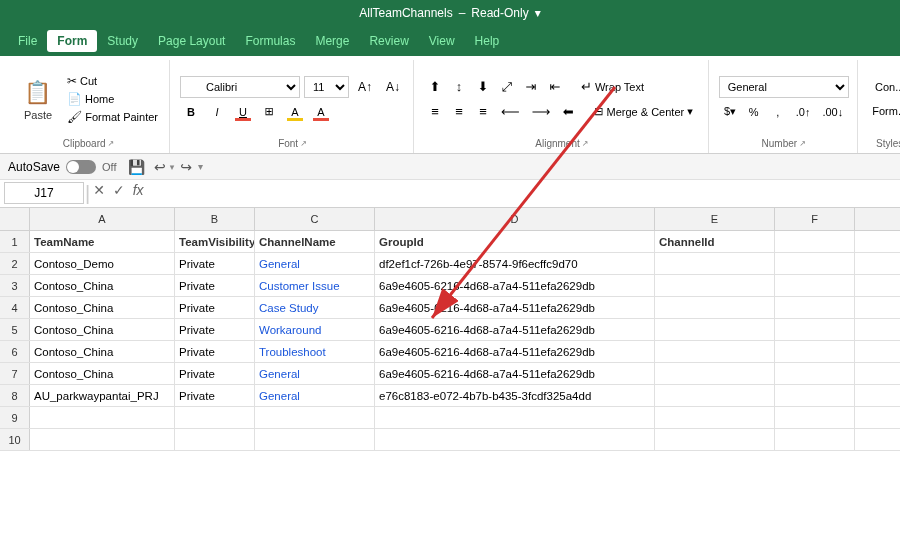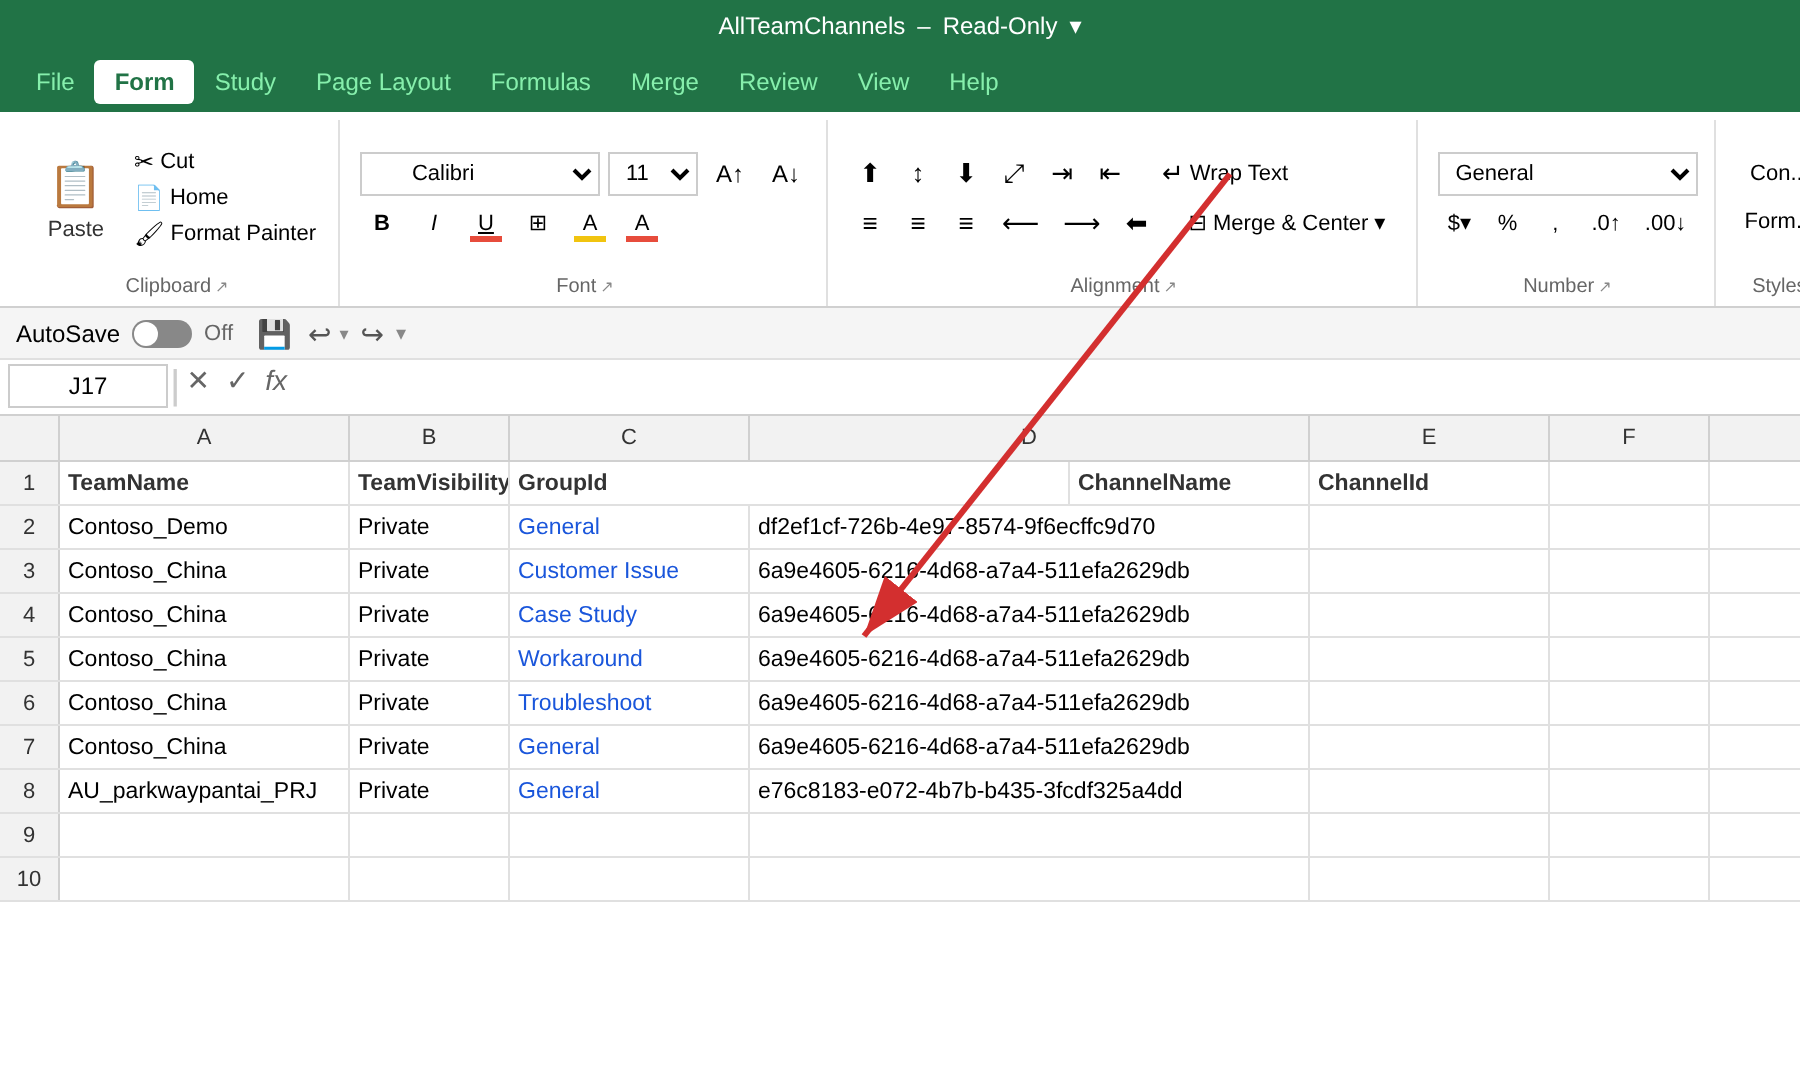--- a/index.html
+++ b/index.html
@@ -642,22 +642,22 @@
       <div class="col-header col-e">E</div>
       <div class="col-header col-f">F</div>
     </div>
 
     <div class="grid-rows">
 
       <div class="grid-row">
         <div class="row-num">1</div>
         <div class="cell col-a header-cell">TeamName</div>
         <div class="cell col-b header-cell">TeamVisibility</div>
+        <div class="cell col-c header-cell">ChannelName</div>
         <div class="cell col-d header-cell">GroupId</div>
-        <div class="cell col-c header-cell">ChannelName</div>
         <div class="cell col-e header-cell">ChannelId</div>
         <div class="cell col-f"></div>
       </div>
 
       <div class="grid-row">
         <div class="row-num">2</div>
         <div class="cell col-a">Contoso_Demo</div>
         <div class="cell col-b">Private</div>
         <div class="cell col-c blue-text">General</div>
         <div class="cell col-d">df2ef1cf-726b-4e97-8574-9f6ecffc9d70</div>

